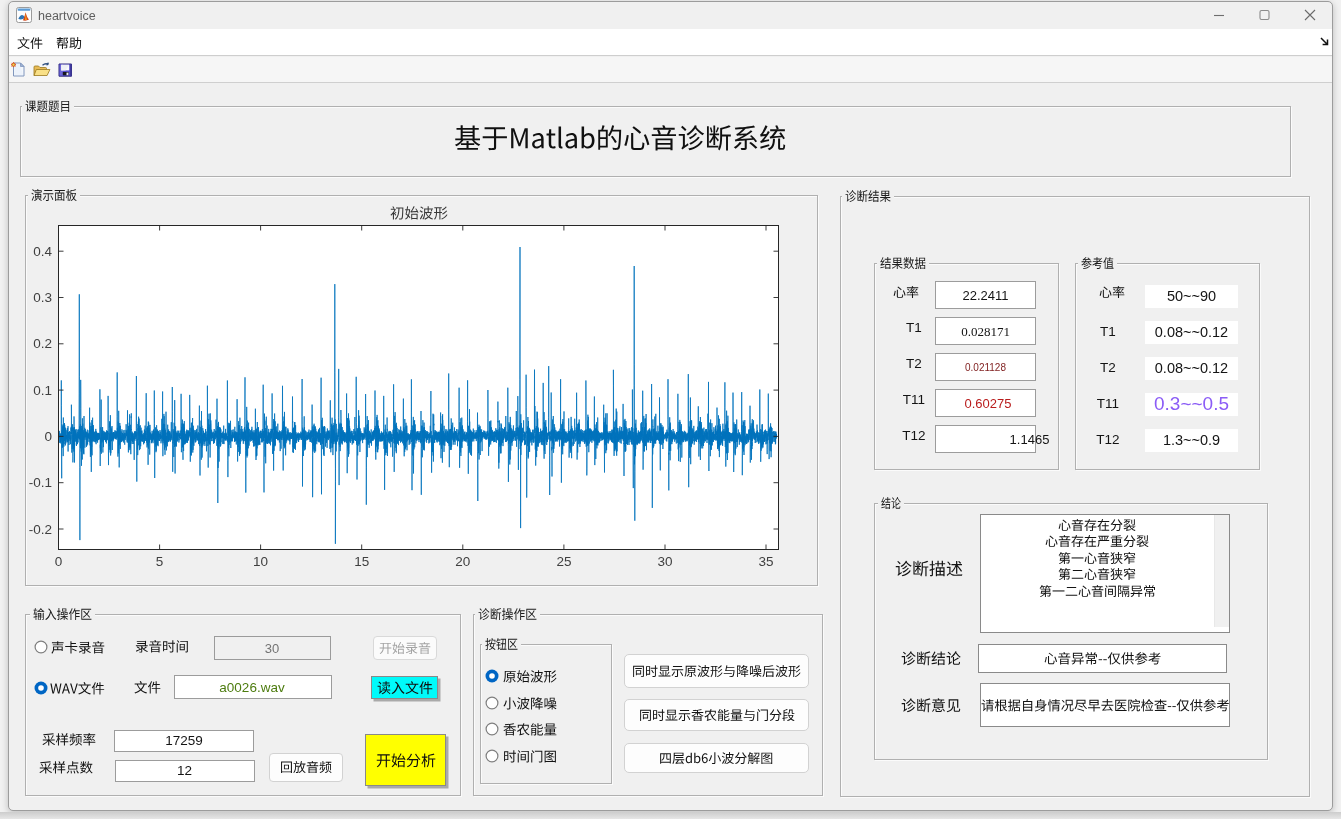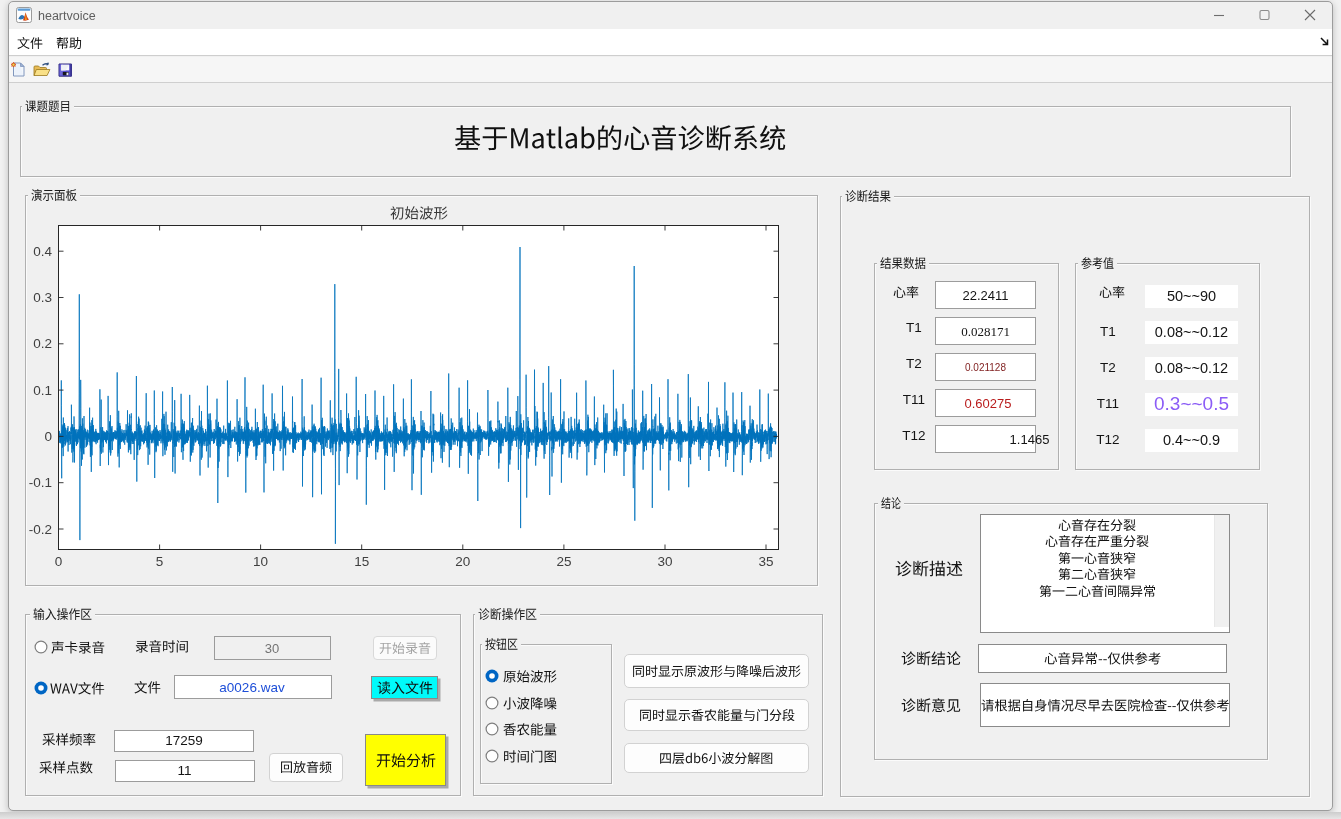--- a/index.html
+++ b/index.html
@@ -319,21 +319,21 @@
       <use href="#g41" x="878"></use>
       <use href="#g56" x="1486"></use>
       <use href="#g6587" x="2061"></use>
       <use href="#g4EF6" x="3061"></use>
     </svg>
 <svg class="ct" style="left:134.0px;top:678.6px;" width="27.0" height="17.8" viewBox="0 -1000 2000 1320" preserveAspectRatio="none" fill="#141414">
       <use href="#g6587" x="0"></use>
       <use href="#g4EF6" x="1000"></use>
     </svg>
 <div style="position:absolute;left:174px;top:675px;width:158px;height:24px;border:1px solid #9c9c9c;background:#fff;"></div>
-<div style="position:absolute;font-size:13.5px;color:#1d4ed8;line-height:17.5px;top:678.8px;left:252px;transform:translateX(-50%);white-space:nowrap;">a0026.wav</div>
+<div style="position:absolute;font-size:13.5px;color:#4d7c0f;line-height:17.5px;top:678.8px;left:252px;transform:translateX(-50%);white-space:nowrap;">a0026.wav</div>
 <div style="position:absolute;left:371px;top:676px;width:67px;height:23px;background:#00fafa;border:1px solid #898989;box-shadow:2.5px 2.5px 0 #a9a9a9"></div>
 <svg class="ct" style="left:376.5px;top:678.8px;" width="56.0" height="18.5" viewBox="0 -1000 4000 1320" preserveAspectRatio="none" fill="#101010">
       <use href="#g8BFB" x="0"></use>
       <use href="#g5165" x="1000"></use>
       <use href="#g6587" x="2000"></use>
       <use href="#g4EF6" x="3000"></use>
     </svg>
 <svg class="ct" style="left:42.0px;top:731.1px;" width="54.0" height="17.8" viewBox="0 -1000 4000 1320" preserveAspectRatio="none" fill="#141414">
       <use href="#g91C7" x="0"></use>
       <use href="#g6837" x="1000"></use>
@@ -342,21 +342,21 @@
     </svg>
 <div style="position:absolute;left:114px;top:729.5px;width:140px;height:22px;border:1px solid #9c9c9c;background:#fff;"></div>
 <div style="position:absolute;font-size:13.5px;color:#141414;line-height:17.5px;top:731.8px;left:184px;transform:translateX(-50%);white-space:nowrap;">17259</div>
 <svg class="ct" style="left:39.0px;top:759.1px;" width="54.0" height="17.8" viewBox="0 -1000 4000 1320" preserveAspectRatio="none" fill="#141414">
       <use href="#g91C7" x="0"></use>
       <use href="#g6837" x="1000"></use>
       <use href="#g70B9" x="2000"></use>
       <use href="#g6570" x="3000"></use>
     </svg>
 <div style="position:absolute;left:114.5px;top:759.5px;width:140px;height:22px;border:1px solid #9c9c9c;background:#fff;"></div>
-<div style="position:absolute;font-size:13.5px;color:#141414;line-height:17.5px;top:761.8px;left:184.5px;transform:translateX(-50%);white-space:nowrap;">11</div>
+<div style="position:absolute;font-size:13.5px;color:#141414;line-height:17.5px;top:761.8px;left:184.5px;transform:translateX(-50%);white-space:nowrap;">12</div>
 <div style="position:absolute;left:269px;top:753px;width:74px;height:29px;background:#fdfdfd;border:1px solid #d2d2d2;border-radius:4px"></div>
 <svg class="ct" style="left:280.0px;top:759.4px;" width="52.0" height="17.2" viewBox="0 -1000 4000 1320" preserveAspectRatio="none" fill="#141414">
       <use href="#g56DE" x="0"></use>
       <use href="#g653E" x="1000"></use>
       <use href="#g97F3" x="2000"></use>
       <use href="#g9891" x="3000"></use>
     </svg>
 <div style="position:absolute;left:365px;top:734px;width:81px;height:52px;background:#ffff00;border:1px solid #898989;box-shadow:2.5px 2.5px 0 #a9a9a9"></div>
 <svg class="ct" style="left:375.5px;top:750.7px;" width="60.0" height="19.8" viewBox="0 -1000 4000 1320" preserveAspectRatio="none" fill="#101010">
       <use href="#g5F00" x="0"></use>
@@ -465,21 +465,21 @@
 <div style="position:absolute;font-size:13.5px;color:#141414;line-height:17.5px;top:427.2px;left:914px;transform:translateX(-50%);white-space:nowrap;">T12</div>
 <div style="position:absolute;left:1145px;top:285px;width:93px;height:23px;background:#fff"></div>
 <div style="position:absolute;font-size:14.5px;color:#141414;line-height:18.5px;top:286.8px;left:1191.5px;transform:translateX(-50%);white-space:nowrap;">50~~90</div>
 <div style="position:absolute;left:1145px;top:321px;width:93px;height:23px;background:#fff"></div>
 <div style="position:absolute;font-size:14.5px;color:#141414;line-height:18.5px;top:322.8px;left:1191.5px;transform:translateX(-50%);white-space:nowrap;">0.08~~0.12</div>
 <div style="position:absolute;left:1145px;top:357px;width:93px;height:23px;background:#fff"></div>
 <div style="position:absolute;font-size:14.5px;color:#141414;line-height:18.5px;top:358.8px;left:1191.5px;transform:translateX(-50%);white-space:nowrap;">0.08~~0.12</div>
 <div style="position:absolute;left:1145px;top:393px;width:93px;height:23px;background:#fff"></div>
 <div style="position:absolute;font-size:19px;color:#8b5cf6;line-height:18.5px;top:394.8px;left:1191.5px;transform:translateX(-50%);white-space:nowrap;text-align:center;">0.3~~0.5</div>
 <div style="position:absolute;left:1145px;top:429px;width:93px;height:23px;background:#fff"></div>
-<div style="position:absolute;font-size:14.5px;color:#141414;line-height:18.5px;top:430.8px;left:1191.5px;transform:translateX(-50%);white-space:nowrap;">0.4~~0.9</div>
+<div style="position:absolute;font-size:14.5px;color:#141414;line-height:18.5px;top:430.8px;left:1191.5px;transform:translateX(-50%);white-space:nowrap;">1.3~~0.9</div>
 <svg class="ct" style="left:1099.0px;top:283.9px;" width="26.0" height="17.2" viewBox="0 -1000 2000 1320" preserveAspectRatio="none" fill="#141414">
       <use href="#g5FC3" x="0"></use>
       <use href="#g7387" x="1000"></use>
     </svg>
 <div style="position:absolute;font-size:13.5px;color:#141414;line-height:17.5px;top:323.2px;left:1108px;transform:translateX(-50%);white-space:nowrap;">T1</div>
 <div style="position:absolute;font-size:13.5px;color:#141414;line-height:17.5px;top:359.2px;left:1108px;transform:translateX(-50%);white-space:nowrap;">T2</div>
 <div style="position:absolute;font-size:13.5px;color:#141414;line-height:17.5px;top:395.2px;left:1108px;transform:translateX(-50%);white-space:nowrap;">T11</div>
 <div style="position:absolute;font-size:13.5px;color:#141414;line-height:17.5px;top:431.2px;left:1108px;transform:translateX(-50%);white-space:nowrap;">T12</div>
 <div style="position:absolute;left:980px;top:514px;width:250px;height:119px;border:1px solid #8a8a8a;background:#fff;"></div>
 <div style="position:absolute;left:1214px;top:515px;width:15px;height:112px;background:#f0f0f0;border-left:1px solid #e8e8e8"></div>

